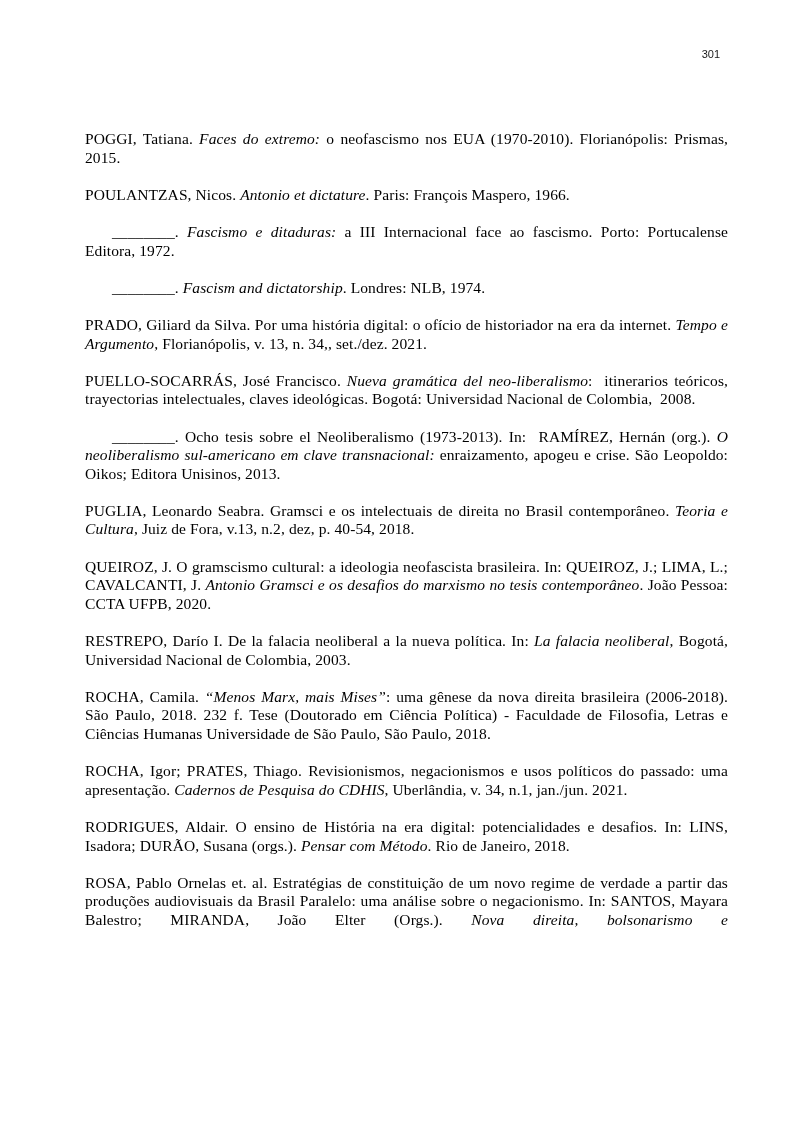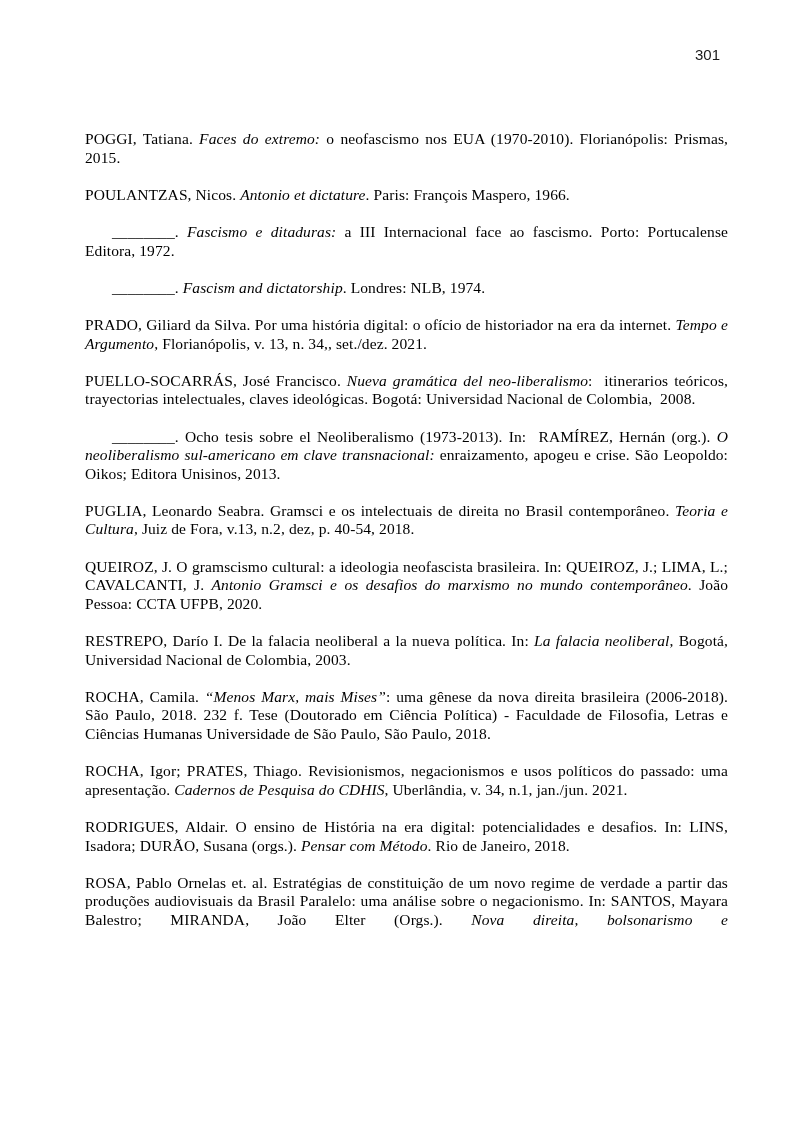--- a/index.html
+++ b/index.html
@@ -10,21 +10,21 @@
     position: relative;
     overflow: hidden;
     color: #000000;
     font-family: "Liberation Serif", "DejaVu Serif", serif;
   }
   .page-number {
     position: absolute;
     top: 47px;
     right: 80px;
     font-family: "Liberation Sans", "DejaVu Sans", sans-serif;
-    font-size: 15px;
+    font-size: 11px;
     line-height: 15px;
     color: #1a1a1a;
   }
   .references {
     position: absolute;
     top: 130px;
     left: 85px;
     width: 643px;
     font-size: 15.5px;
     line-height: 18.6px;
@@ -43,19 +43,19 @@
 
 <div class="references" id="references">
     <p class="ref"><span>POGGI, Tatiana. </span><i>Faces do extremo:</i><span> o neofascismo nos EUA (1970-2010). Florianópolis: Prismas, 2015.</span></p>
     <p class="ref"><span>POULANTZAS, Nicos. </span><i>Antonio et dictature</i><span>. Paris: François Maspero, 1966.</span></p>
     <p class="ref indent"><span>________. </span><i>Fascismo e ditaduras:</i><span> a III Internacional face ao fascismo. Porto: Portucalense Editora, 1972.</span></p>
     <p class="ref indent"><span>________. </span><i>Fascism and dictatorship</i><span>. Londres: NLB, 1974.</span></p>
     <p class="ref"><span>PRADO, Giliard da Silva. Por uma história digital: o ofício de historiador na era da internet. </span><i>Tempo e Argumento</i><span>, Florianópolis, v. 13, n. 34,, set./dez. 2021.</span></p>
     <p class="ref"><span>PUELLO-SOCARRÁS, José Francisco. </span><i>Nueva gramática del neo-liberalismo</i><span>:&nbsp; itinerarios teóricos, trayectorias intelectuales, claves ideológicas. Bogotá: Universidad Nacional de Colombia,&nbsp; 2008.</span></p>
     <p class="ref indent"><span>________. Ocho tesis sobre el Neoliberalismo (1973-2013). In:&nbsp; RAMÍREZ, Hernán (org.). </span><i>O neoliberalismo sul-americano em clave transnacional:</i><span> enraizamento, apogeu e crise. São Leopoldo: Oikos; Editora Unisinos, 2013.</span></p>
     <p class="ref"><span>PUGLIA, Leonardo Seabra. Gramsci e os intelectuais de direita no Brasil contemporâneo. </span><i>Teoria e Cultura</i><span>, Juiz de Fora, v.13, n.2, dez, p. 40-54, 2018.</span></p>
-    <p class="ref"><span>QUEIROZ, J. O gramscismo cultural: a ideologia neofascista brasileira. In: QUEIROZ, J.; LIMA, L.; CAVALCANTI, J. </span><i>Antonio Gramsci e os desafios do marxismo no mundo contemporâneo</i><span>. João Pessoa: CCTA UFPB, 2020.</span></p>
+    <p class="ref"><span>QUEIROZ, J. O gramscismo cultural: a ideologia neofascista brasileira. In: QUEIROZ, J.; LIMA, L.; CAVALCANTI, J. </span><i>Antonio Gramsci e os desafios do marxismo no tesis contemporâneo</i><span>. João Pessoa: CCTA UFPB, 2020.</span></p>
     <p class="ref"><span>RESTREPO, Darío I. De la falacia neoliberal a la nueva política. In: </span><i>La falacia neoliberal</i><span>, Bogotá, Universidad Nacional de Colombia, 2003.</span></p>
     <p class="ref"><span>ROCHA, Camila. </span><i>“Menos Marx, mais Mises”</i><span>: uma gênese da nova direita brasileira (2006-2018). São Paulo, 2018. 232 f. Tese (Doutorado em Ciência Política) - Faculdade de Filosofia, Letras e Ciências Humanas Universidade de São Paulo, São Paulo, 2018.</span></p>
     <p class="ref"><span>ROCHA, Igor; PRATES, Thiago. Revisionismos, negacionismos e usos políticos do passado: uma apresentação. </span><i>Cadernos de Pesquisa do CDHIS</i><span>, Uberlândia, v. 34, n.1, jan./jun. 2021.</span></p>
     <p class="ref"><span>RODRIGUES, Aldair. O ensino de História na era digital: potencialidades e desafios. In: LINS, Isadora; DURÃO, Susana (orgs.). </span><i>Pensar com Método</i><span>. Rio de Janeiro, 2018.</span></p>
     <p class="ref force-justify"><span>ROSA, Pablo Ornelas et. al. Estratégias de constituição de um novo regime de verdade a partir das produções audiovisuais da Brasil Paralelo: uma análise sobre o negacionismo. In: SANTOS, Mayara Balestro; MIRANDA, João Elter (Orgs.). </span><i>Nova direita, bolsonarismo e</i></p>
   </div>
 
 </body></html>

